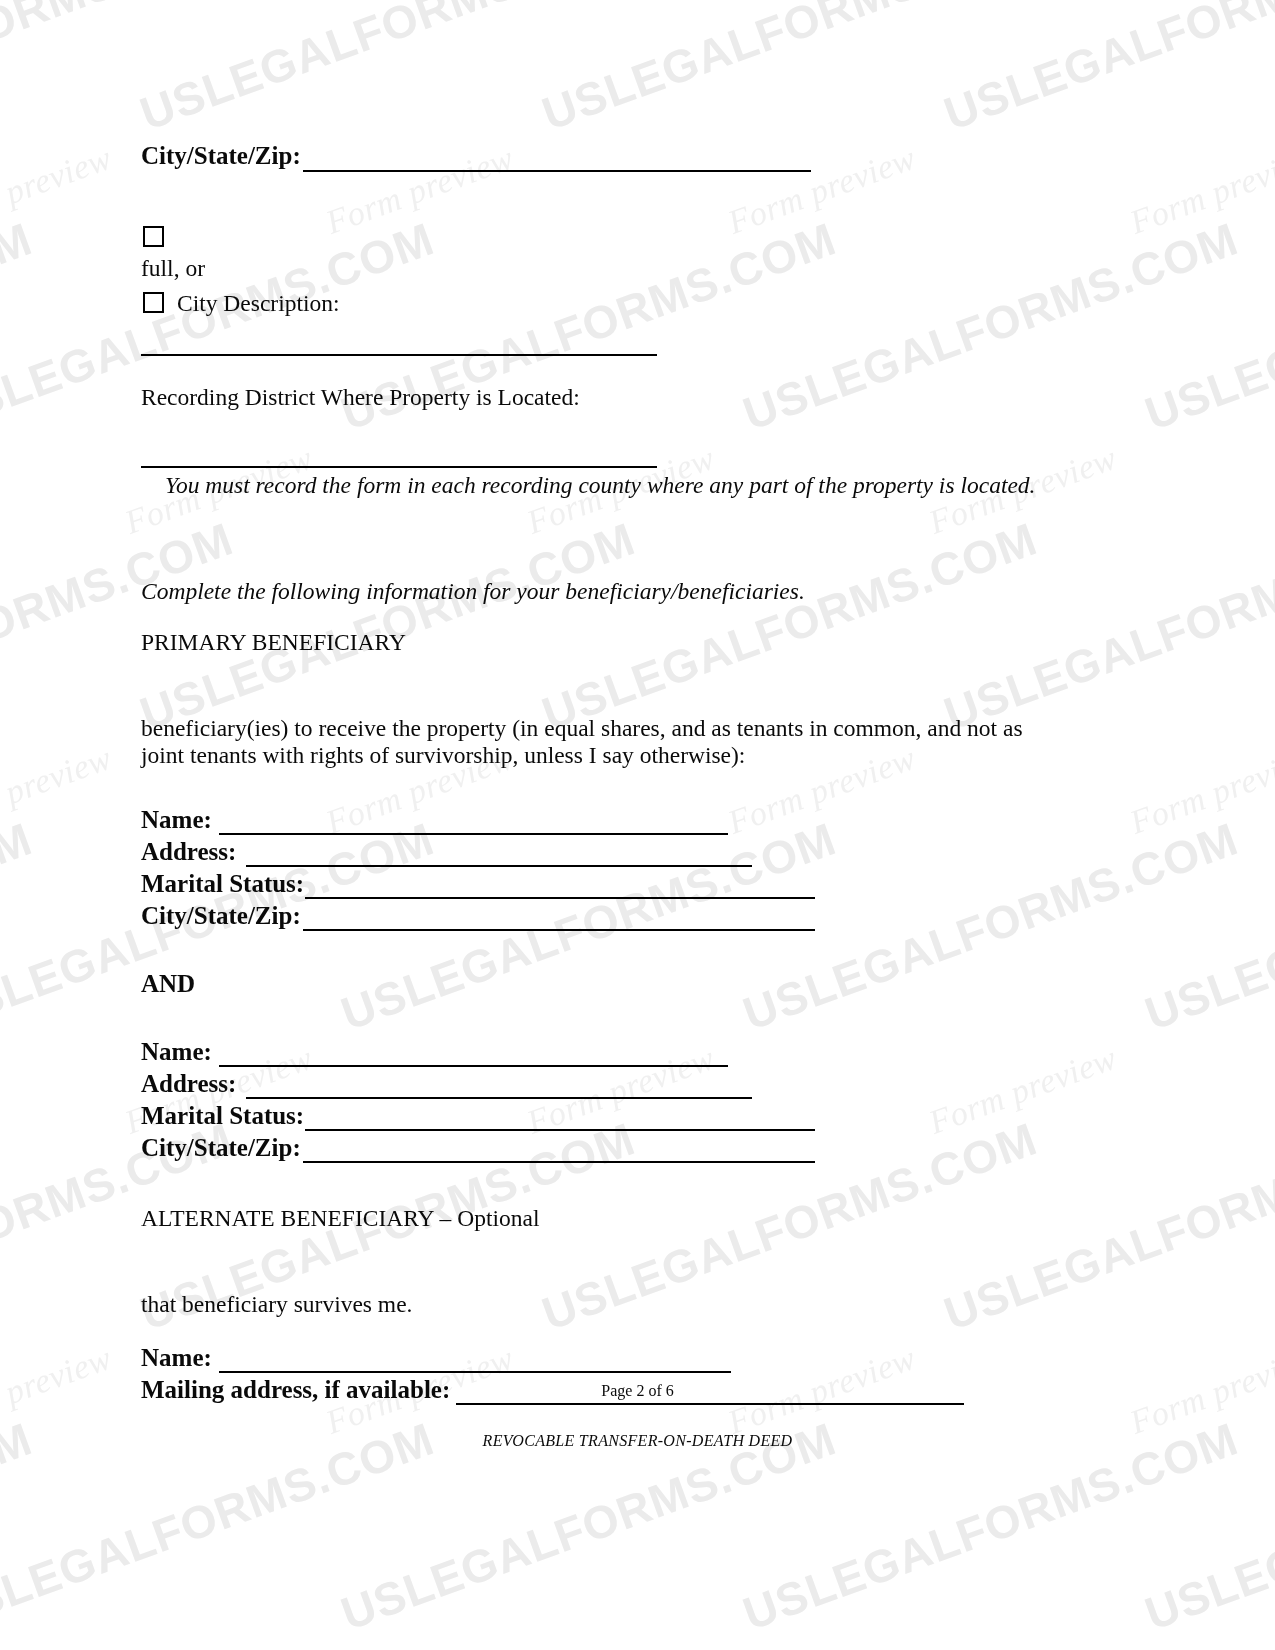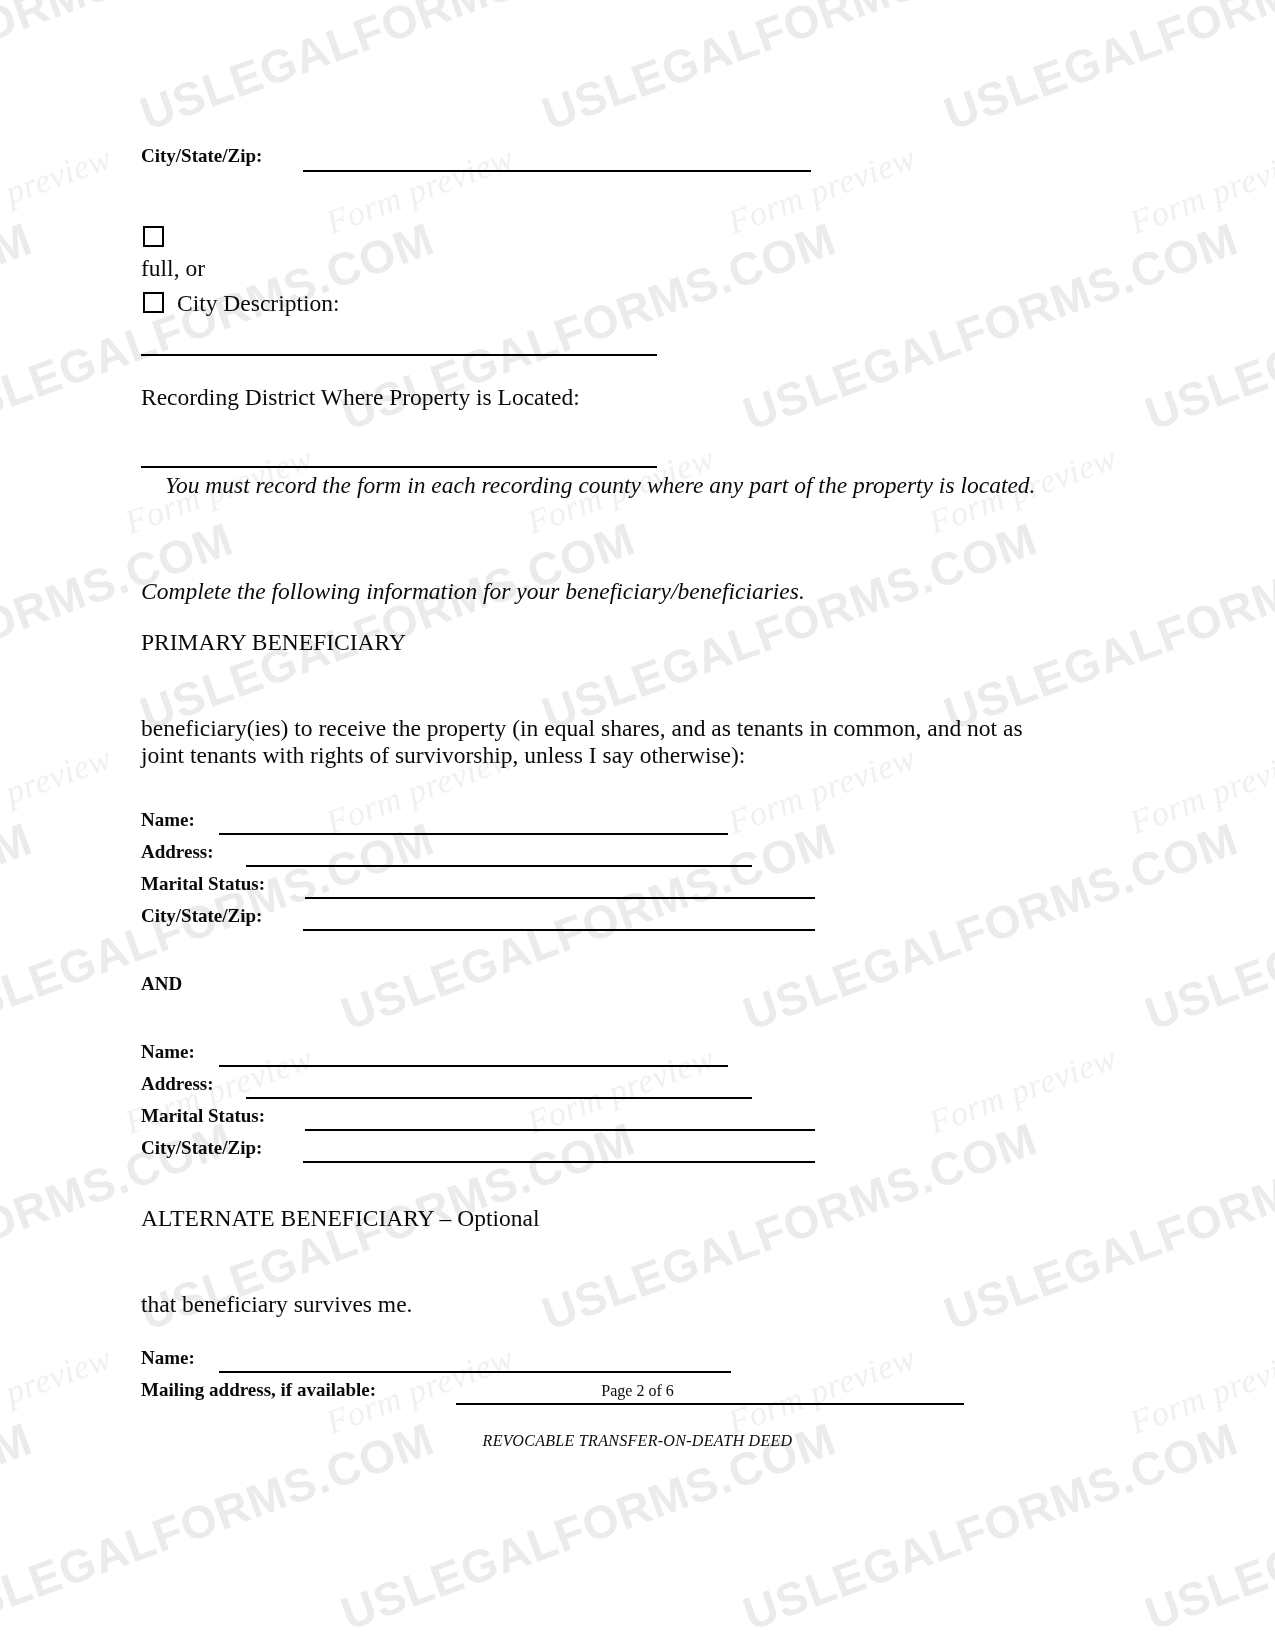--- a/index.html
+++ b/index.html
@@ -72,21 +72,21 @@
     position: absolute;
     width: 21px;
     height: 21px;
     border: 2.4px solid #000000;
     background: transparent;
     box-sizing: border-box;
   }
 
   .label-bold {
     position: absolute;
-    font-size: 19px;
+    font-size: 25px;
     font-weight: 700;
     line-height: 28px;
     white-space: nowrap;
   }
 
   .footer-title {
     position: absolute;
     width: 100%;
     text-align: center;
     font-size: 16px;

